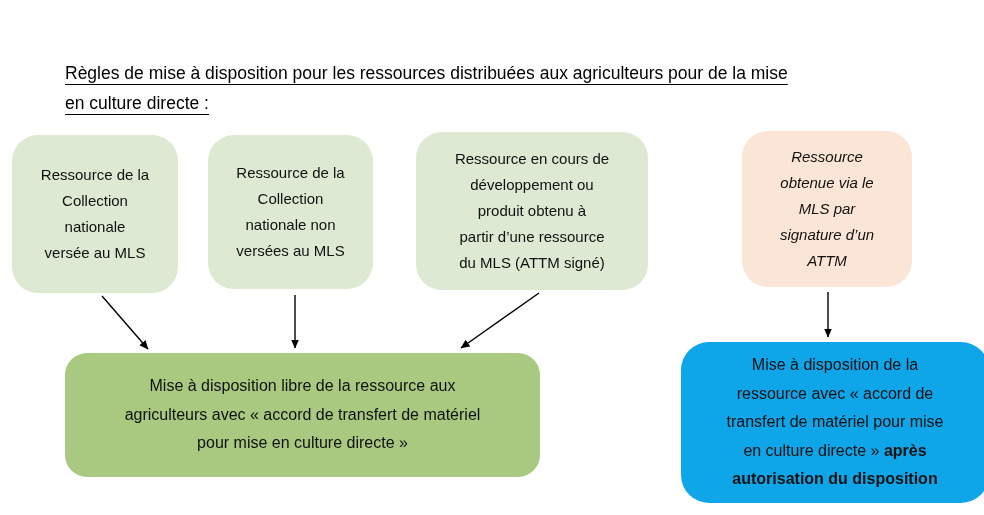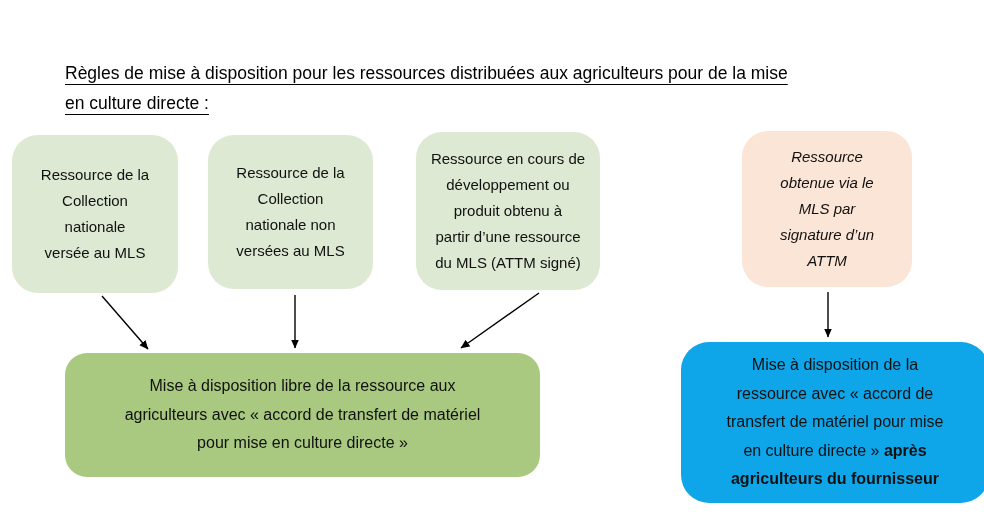--- a/index.html
+++ b/index.html
@@ -43,21 +43,21 @@
     width: 100%;
   }
 
   .src-box {
     border-radius: 26px;
     font-size: 15px;
     line-height: 26px;
   }
   .box-1 { left: 12px;  top: 135px; width: 166px; height: 158px; }
   .box-2 { left: 208px; top: 135px; width: 165px; height: 154px; }
-  .box-3 { left: 416px; top: 132px; width: 184px; height: 158px; }
+  .box-3 { left: 416px; top: 132px; width: 232px; height: 158px; }
   .box-4 { left: 742px; top: 131px; width: 170px; height: 156px; }
 
   .outcome-box {
     font-size: 16px;
     line-height: 28.5px;
   }
   .box-green {
     left: 65px; top: 353px; width: 475px; height: 124px;
     border-radius: 22px;
     padding: 0 36px;
@@ -123,21 +123,21 @@
     <span class="box-text">Mise à disposition libre de la ressource aux
 agriculteurs avec « accord de transfert de matériel
 pour mise en culture directe »</span>
   </div>
 
   <div class="box outcome-box box-orange" style="background: #0ea5e9; margin-left: 11px;">
     <span class="box-text"><span class="regular-part">Mise à disposition de la
 ressource avec « accord de
 transfert de matériel pour mise
 en culture directe » </span><span class="bold-part">après
-agriculteurs du fournisseur</span></span>
+autorisation du disposition</span></span>
   </div>
 
   <svg class="arrows" viewBox="0 0 984 515">
     <defs>
       <marker id="ah" markerWidth="10" markerHeight="10" refX="8.5" refY="4" orient="auto" markerUnits="userSpaceOnUse">
         <path d="M0,0 L9,4 L0,8 z" fill="#000000"></path>
       </marker>
     </defs>
     <line x1="102" y1="296" x2="148" y2="349" marker-end="url(#ah)"></line>
     <line x1="295" y1="295" x2="295" y2="348" marker-end="url(#ah)"></line>

